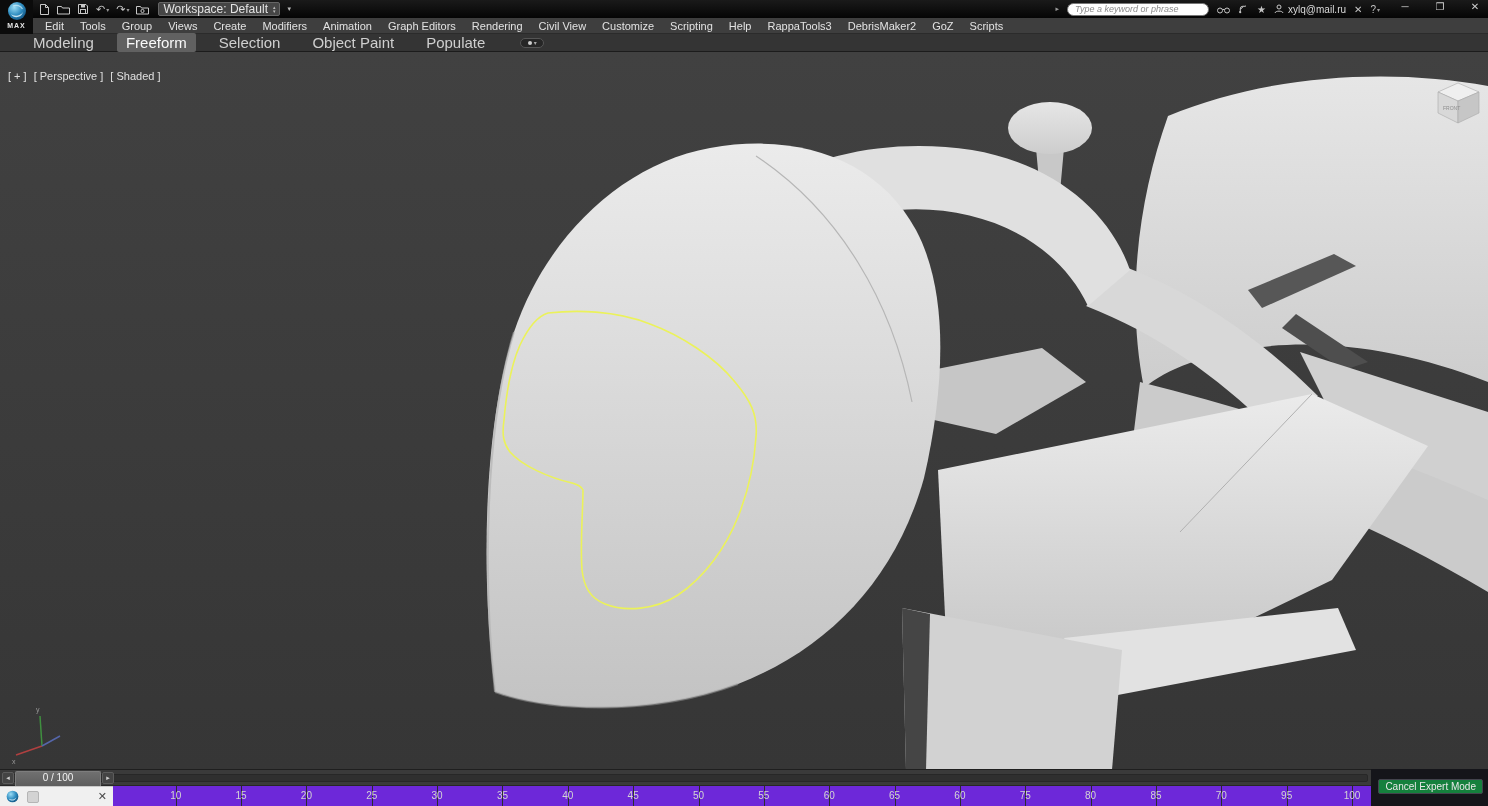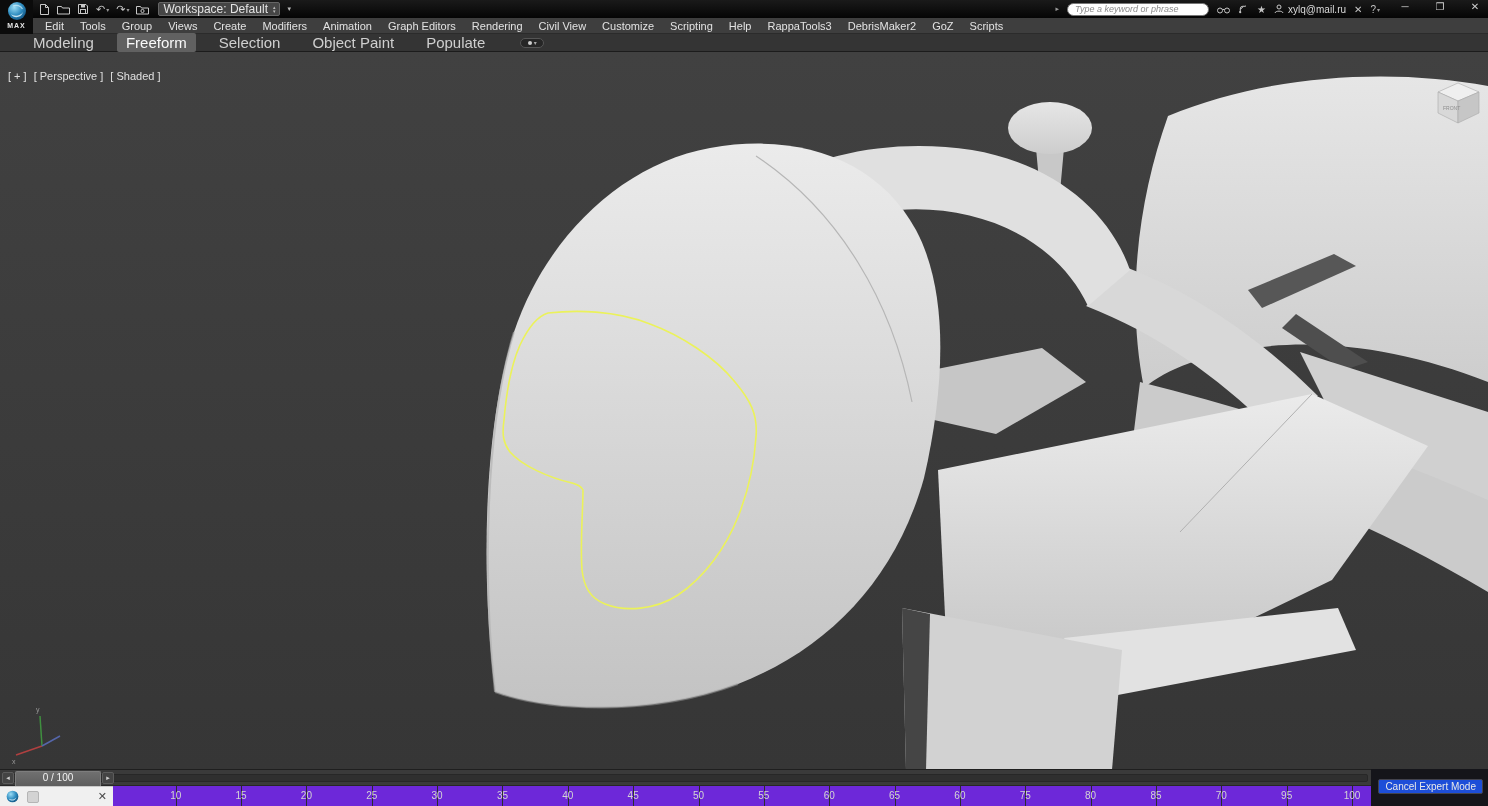--- a/index.html
+++ b/index.html
@@ -74,21 +74,21 @@
   
   .trackbar { position:absolute; top:785px; left:0; width:1371px; height:21px;
     background:#6d28d9; border-top:1px solid #272727; z-index:5; }
   .tick { position:absolute; top:0; height:100%; }
   .tick-line { position:absolute; left:0; top:0; width:1px; height:100%; background:#2c2c2c; }
   .tick-num { position:absolute; left:0; top:4px; transform:translateX(-50%);
     font-size:10px; color:#d4d4d4; }
   
   .status-corner { position:absolute; top:769px; left:1371px; right:0; height:37px;
     background:#15151a; z-index:12; }
-  .expert-btn { position:absolute; right:5px; top:10px; background:#1d4ed8;
+  .expert-btn { position:absolute; right:5px; top:10px; background:#15803d;
     border:1px solid #43434d; border-radius:2px; color:#e8e8e8; font-size:10px;
     padding:1px 6px; white-space:nowrap; }
   
   .mini-window { position:absolute; left:0; top:786px; width:113px; height:20px;
     background:#f0f0f0; z-index:15; display:flex; align-items:center; padding:0 6px; gap:8px;
     border-top:1px solid #c9c9c9; }
   .mini-sq { width:12px; height:12px; background:#d3d3d3; border:1px solid #b5b5b5; border-radius:2px; }
   .mini-close { margin-left:auto; color:#4a4a4a; font-size:11px; line-height:11px; }
 </style>
 </head>

